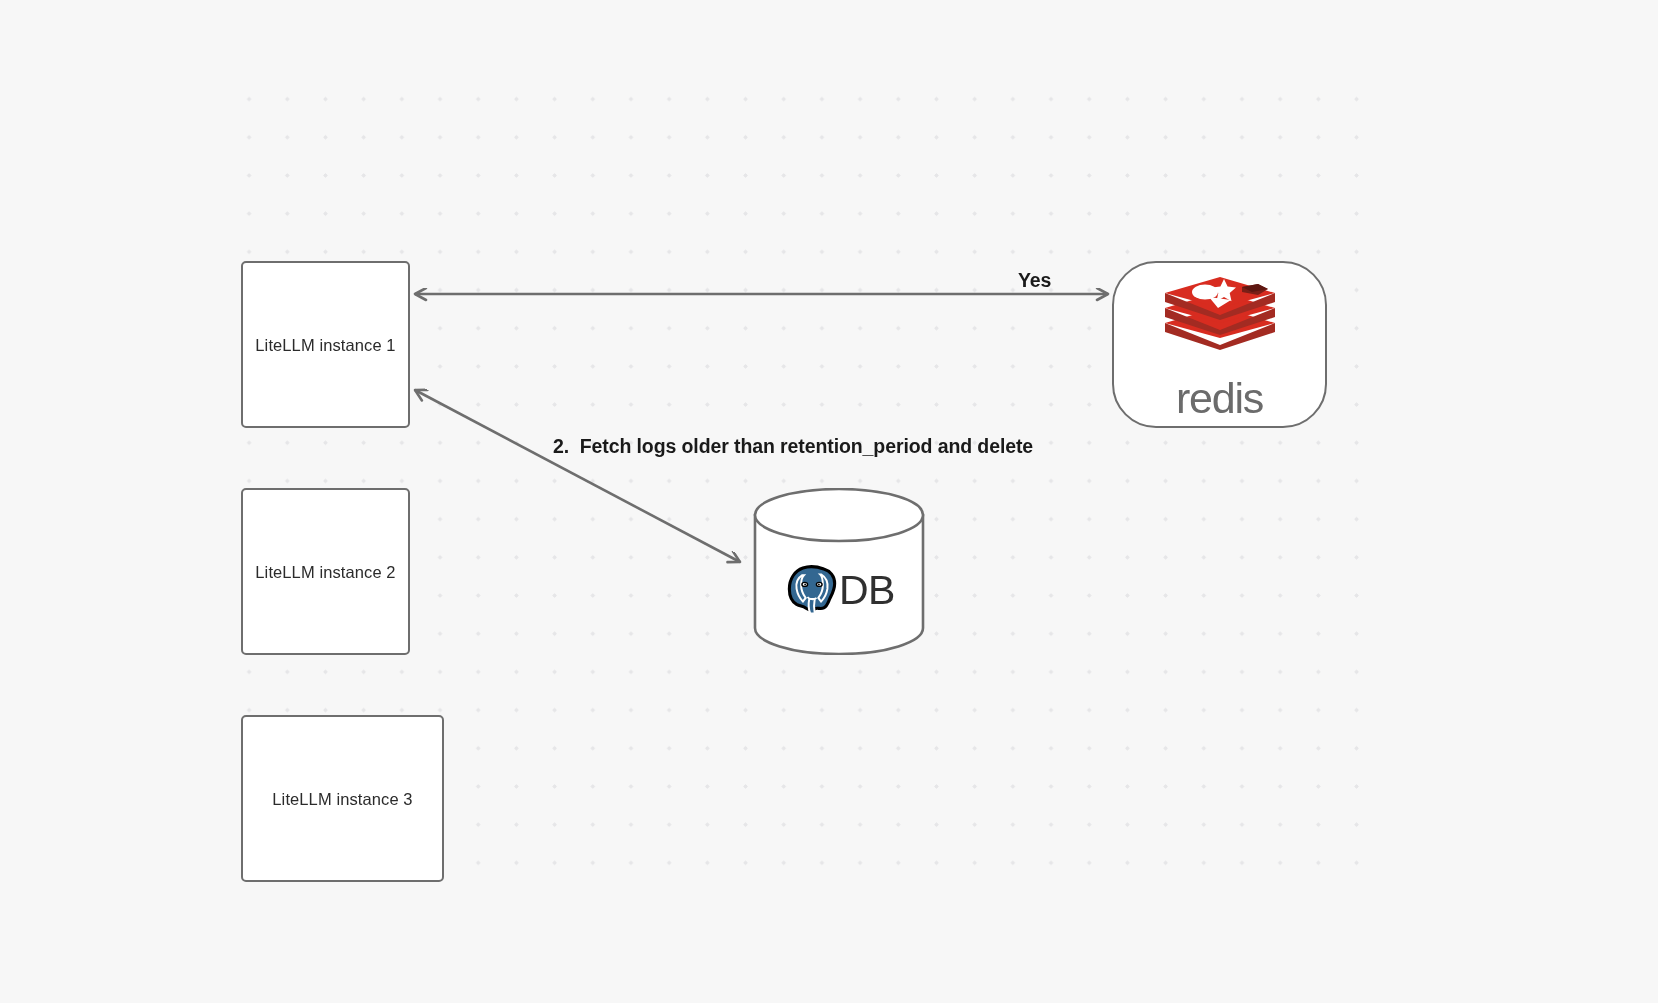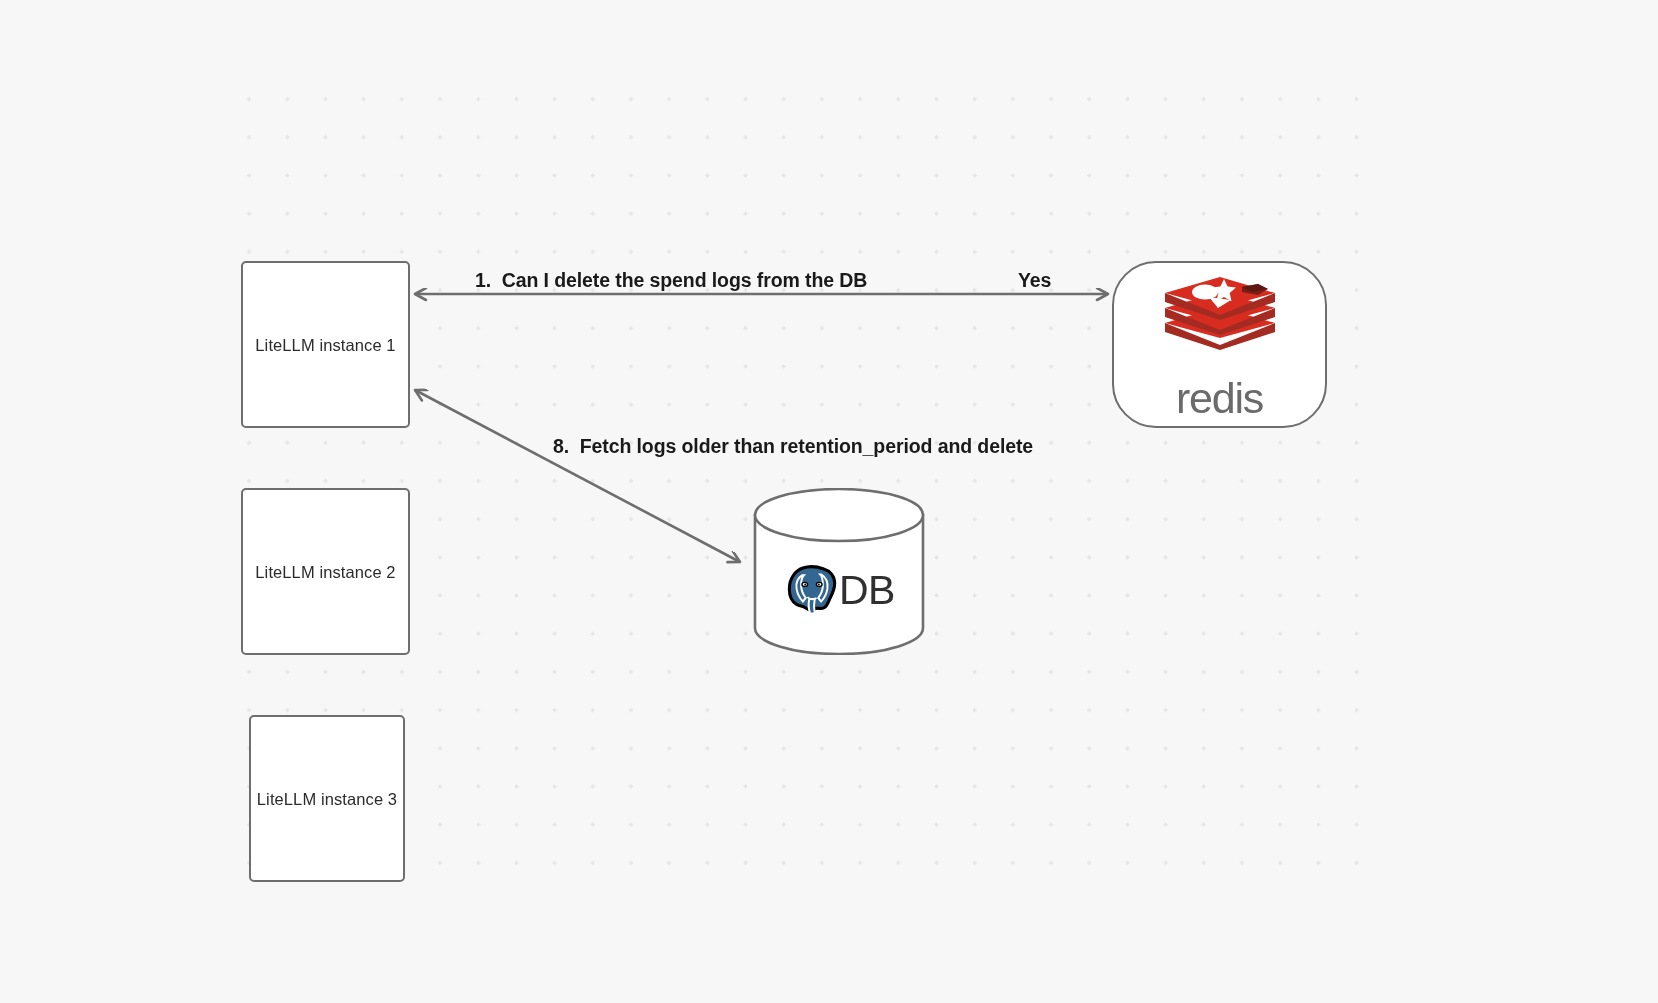--- a/index.html
+++ b/index.html
@@ -56,21 +56,21 @@
     transform: translateY(-50%);
     text-align: center;
     font-size: 16.5px;
     color: #2b2b2b;
     font-family: "Liberation Sans", sans-serif;
     letter-spacing: .1px;
   }
 
   #node-litellm-1 { left: 241px; top: 261px;  width: 169px; height: 167px; }
   #node-litellm-2 { left: 241px; top: 488px;  width: 169px; height: 167px; }
-  #node-litellm-3 { left: 241px; top: 715px;  width: 156px; height: 167px; margin-left: 8px; }
+  #node-litellm-3 { left: 241px; top: 715px;  width: 203px; height: 167px; }
 
   
   #node-redis {
     left: 1112px;
     top: 261px;
     width: 215px;
     height: 167px;
     border-radius: 44px;
     display: flex;
     flex-direction: column;
@@ -156,25 +156,24 @@
 
     <g>
       <line x1="415" y1="294" x2="1108" y2="294" stroke="#6e6e6e" stroke-width="2.6" marker-start="url(#ah-left)" marker-end="url(#ah-right)"></line>
     </g>
 
     <g>
       <line x1="415" y1="390" x2="740" y2="562" stroke="#6e6e6e" stroke-width="2.6" marker-start="url(#ah-left)" marker-end="url(#ah-right)"></line>
     </g>
   </svg>
 
-  <div class="edge-label" id="label-step-1">1.  Can I delete the spend logs from the DB</div>
 
   <div class="edge-label" id="label-step-1-answer">Yes</div>
 
-  <div class="edge-label" id="label-step-2">8.  Fetch logs older than retention_period and delete</div>
+  <div class="edge-label" id="label-step-2">2.  Fetch logs older than retention_period and delete</div>
 
   <div class="node rect" id="node-litellm-1">
     <div class="node-label">LiteLLM instance 1</div>
   </div>
 
   <div class="node rect" id="node-litellm-2">
     <div class="node-label">LiteLLM instance 2</div>
   </div>
 
   <div class="node rect" id="node-litellm-3">

